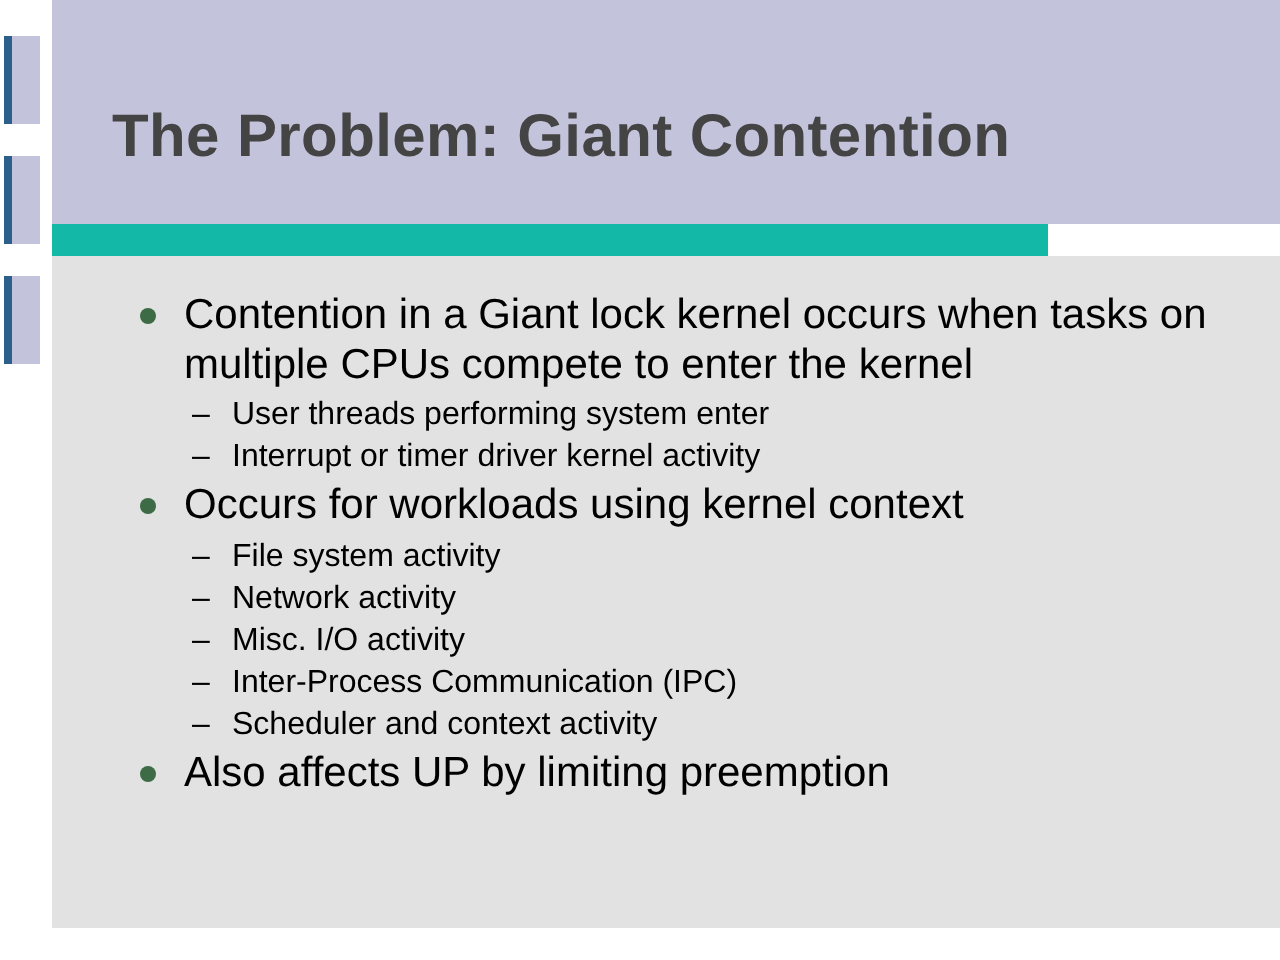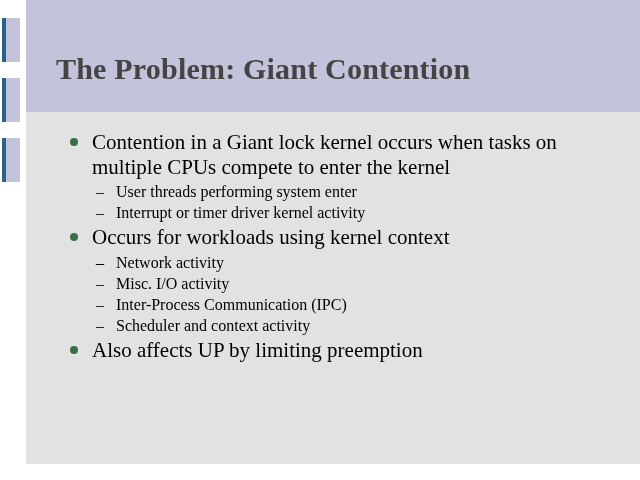--- a/index.html
+++ b/index.html
@@ -12,21 +12,20 @@
     overflow: hidden;
     font-family: "Liberation Sans", sans-serif;
     background: #ffffff;
   }
   .slide {
     position: relative;
     width: 524px;
     height: 480px;
     background: #14b8a6;
     box-sizing: border-box;
-    font-family: Liberation Serif, serif;
   }
   
   .left-rail {
     position: absolute;
     left: 0;
     top: 0;
     width: 26px;
     height: 480px;
     background: #ffffff;
   }
@@ -61,21 +60,21 @@
     font-weight: bold;
     color: #444444;
     letter-spacing: 0.2px;
     line-height: 1.1;
   }
 
   
   .body-panel {
     position: absolute;
     left: 26px;
-    top: 112px;
+    top: 128px;
     width: 614px;
     height: 352px;
     background: #e2e2e2;
   }
   .bottom-strip {
     position: absolute;
     left: 26px;
     top: 464px;
     width: 614px;
     height: 16px;
@@ -164,20 +163,21 @@
             </li>
           </ul>
         </li>
 
         <li class="l1">
           <span class="bullet"></span>
           <span class="l1-text">Occurs for workloads using kernel context</span>
           <ul class="level2">
             <li class="l2">
               <span class="dash">–</span>
+              <span>File system activity</span>
             </li>
             <li class="l2">
               <span class="dash">–</span>
               <span>Network activity</span>
             </li>
             <li class="l2">
               <span class="dash">–</span>
               <span>Misc. I/O activity</span>
             </li>
             <li class="l2">

